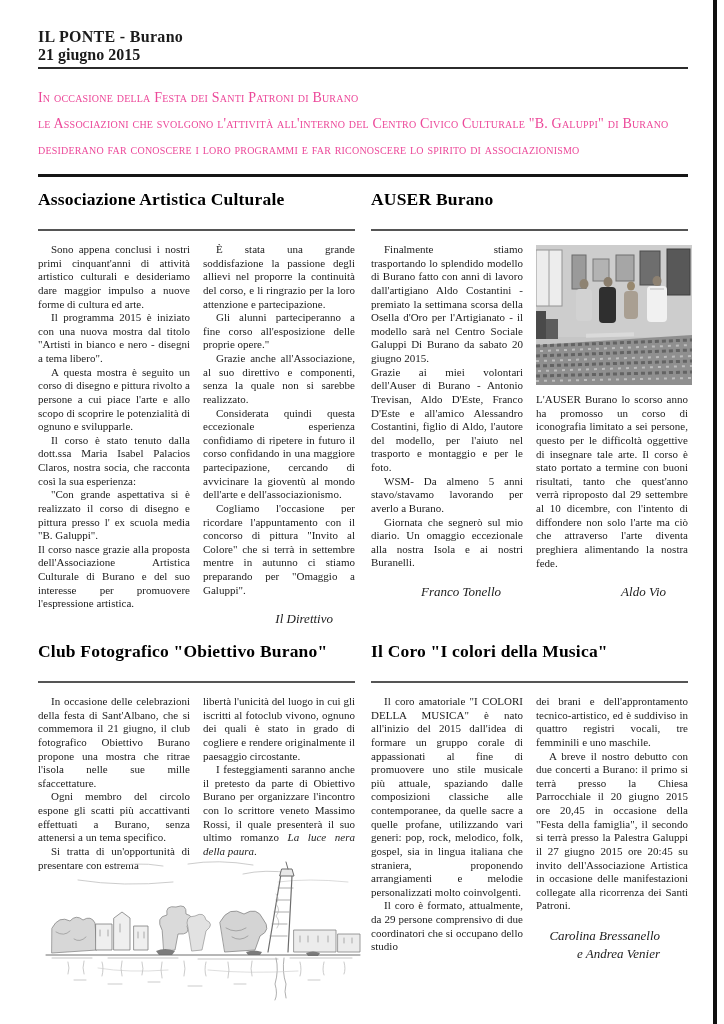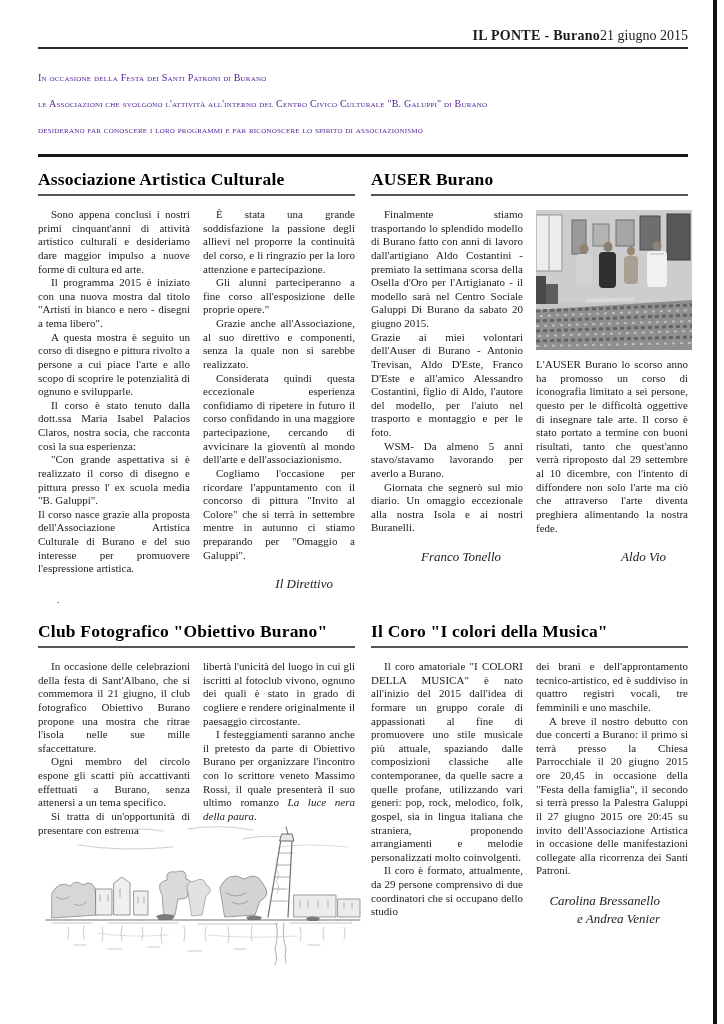--- a/index.html
+++ b/index.html
@@ -13,44 +13,45 @@
     box-sizing:border-box;
     padding:28px 36px 0 38px;
     overflow:hidden;
   }
   .edge-right {
     position:absolute; top:0; right:7px; width:4px; height:100%;
     background:#101010;
   }
   
   .masthead {
-    display:flex; justify-content:flex-end; align-items:baseline;
-    font-size:14px; padding-bottom:3px;
+    display:flex; justify-content:center; align-items:baseline;
+    font-size:16px; padding-bottom:3px;
     border-bottom:2px solid #2b2b2b;
+    flex-direction:column;
   }
   .masthead .mh-title { font-weight:bold; letter-spacing:0.3px; }
-  .masthead .mh-date  { font-weight:normal; }
+  .masthead .mh-date  { font-weight:bold; }
   
   .intro {
     margin-top:16px;
     font-variant:small-caps;
-    font-size:10px; line-height:26px; letter-spacing:0.2px;
-    color:#4c1d95;
+    font-size:14px; line-height:26px; letter-spacing:0.2px;
+    color:#ec4899;
   }
   .divider {
     border:none; border-top:3px solid #161616;
     margin:11px 0 12px 0;
   }
   
   .row { display:grid; grid-template-columns:1fr 1fr; column-gap:16px; }
   .row1 { min-height:452px; }
   .article { min-width:0; }
   .article-title {
     font-size:17.5px; font-weight:bold; letter-spacing:0.2px;
-    padding-bottom:4px; margin:0 0 12px 0;
+    padding-bottom:19px; margin:0 0 12px 0;
     border-bottom:2px solid #555;
     color:#000;
   }
   .cols { display:flex; gap:13px;font-family:Liberation Serif, serif; }
   .col { flex:1 1 0; min-width:0; }
   p.body {
     margin:0; font-size:11px; line-height:1.24;
     text-align:justify; text-indent:13px;
   }
   p.body.noind { text-indent:0; }

